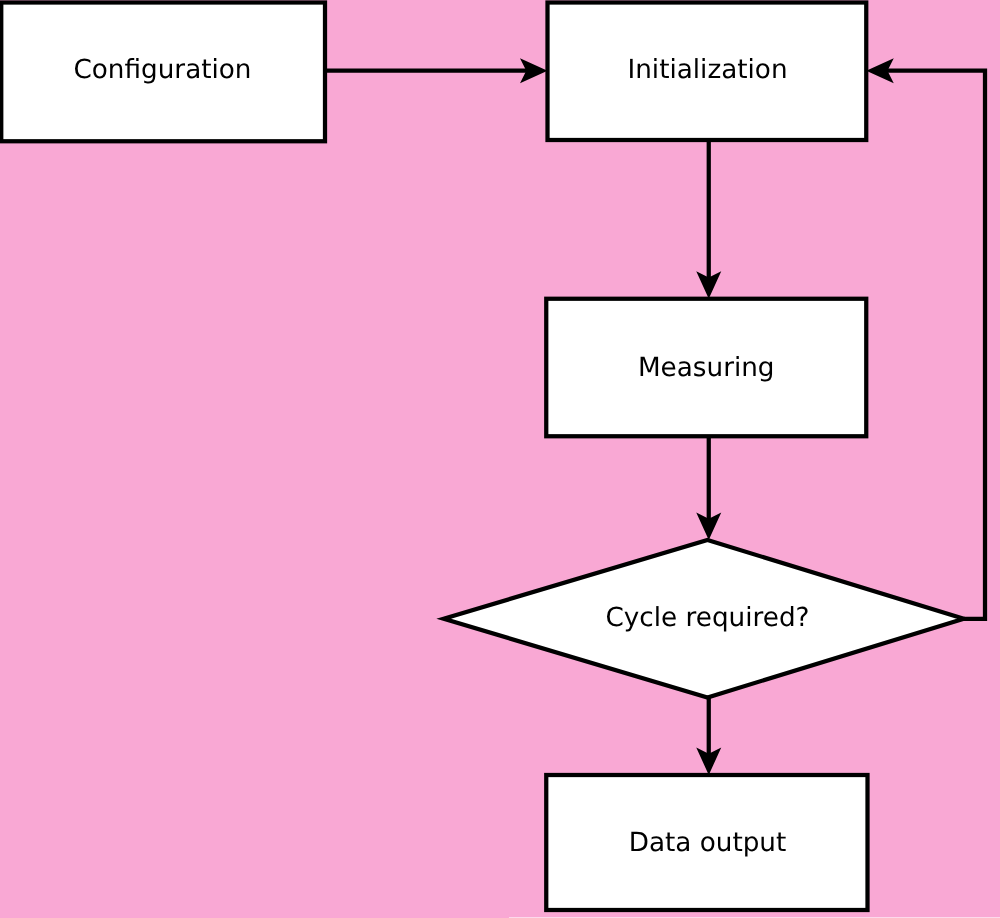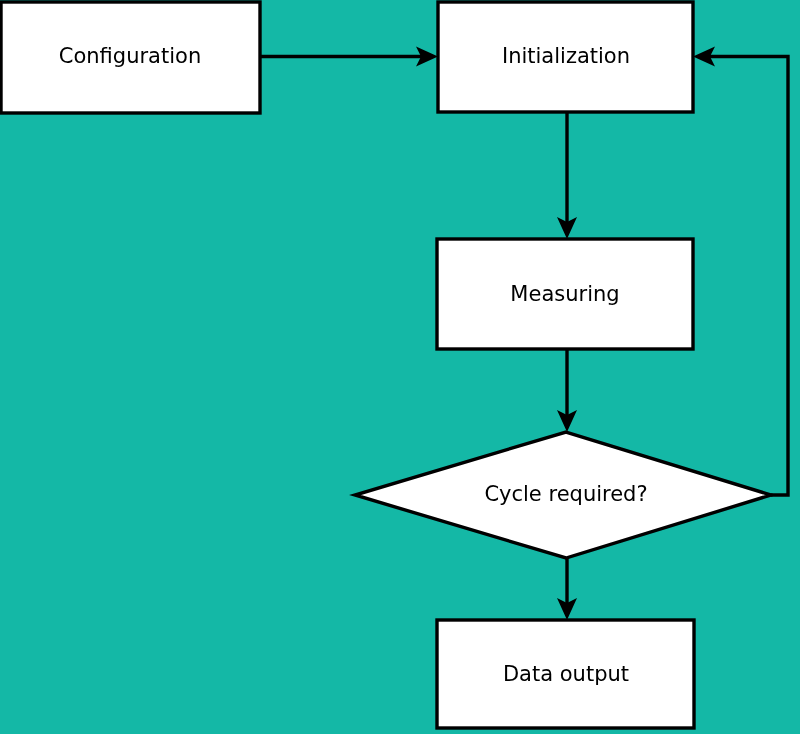--- a/index.html
+++ b/index.html
@@ -8,21 +8,21 @@
     padding: 0;
     background: #ffffff;
   }
   body {
     font-family: "DejaVu Sans", sans-serif;
   }
   #canvas-root {
     position: relative;
     width: 800px;
     height: 734px;
-    background: #14b8a6;
+    background: #f9a8d4;
     overflow: hidden;
   }
   #flow-svg {
     position: absolute;
     left: 0;
     top: 0;
     width: 800px;
     height: 734px;
     display: block;
   }

